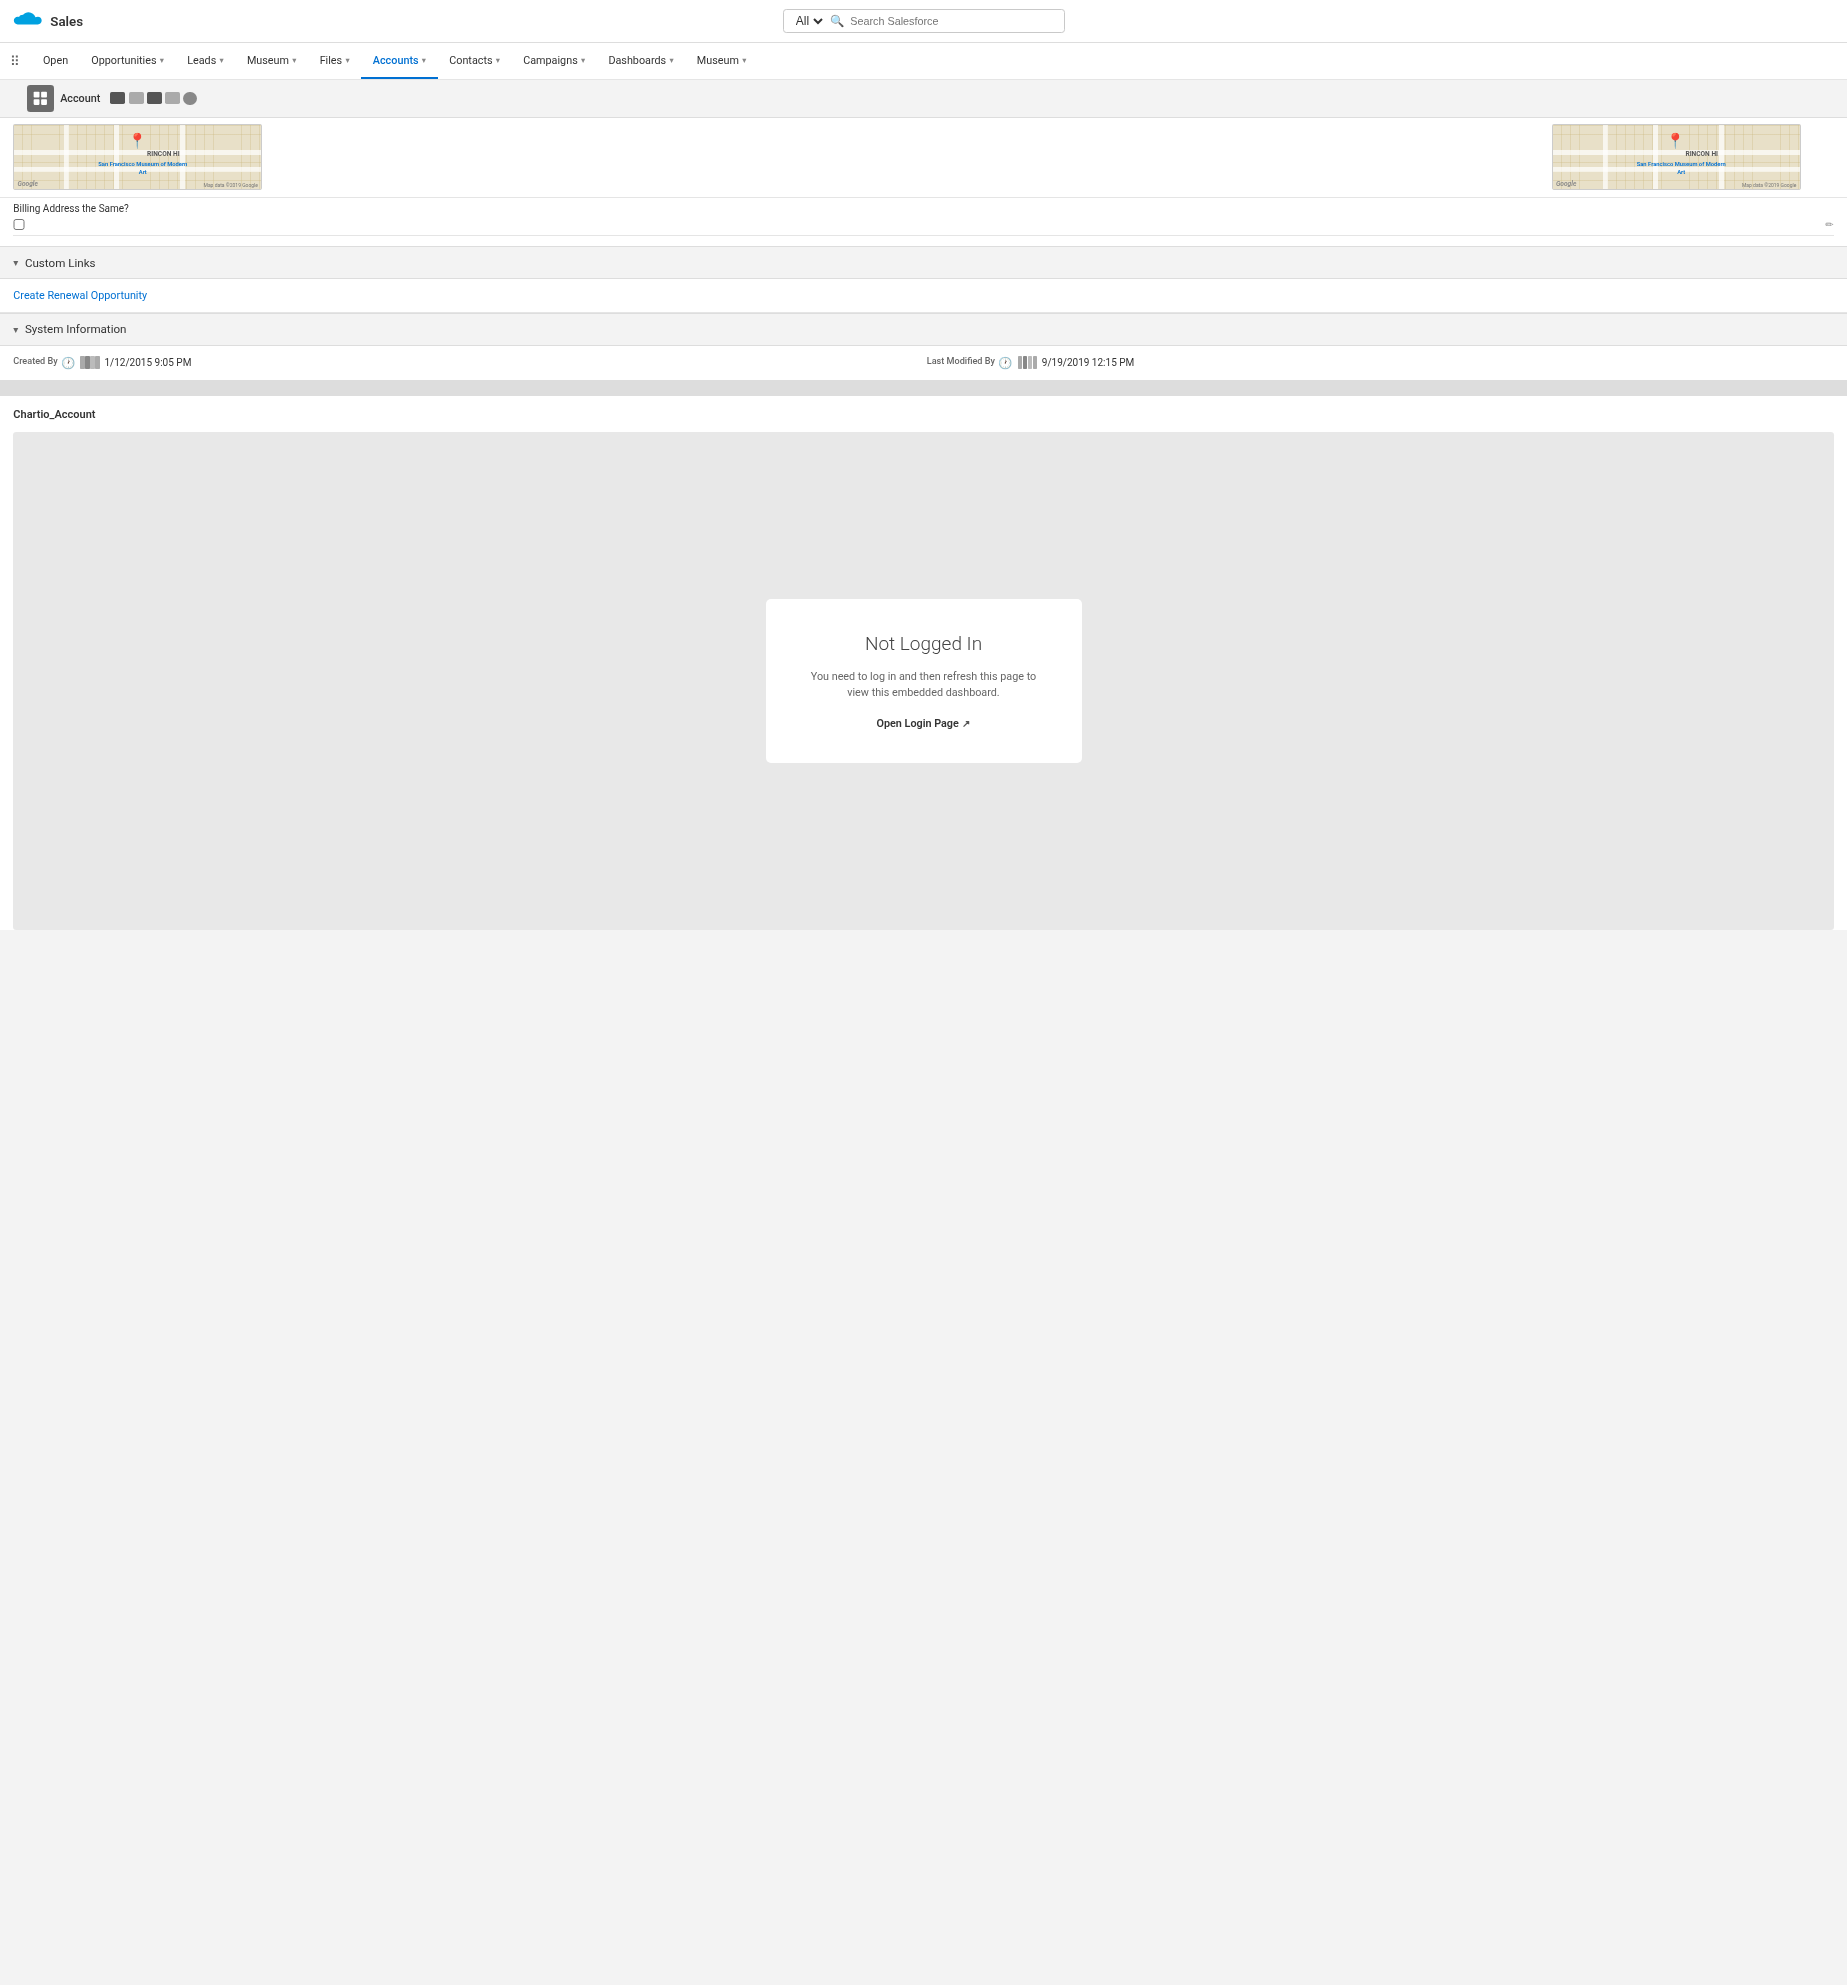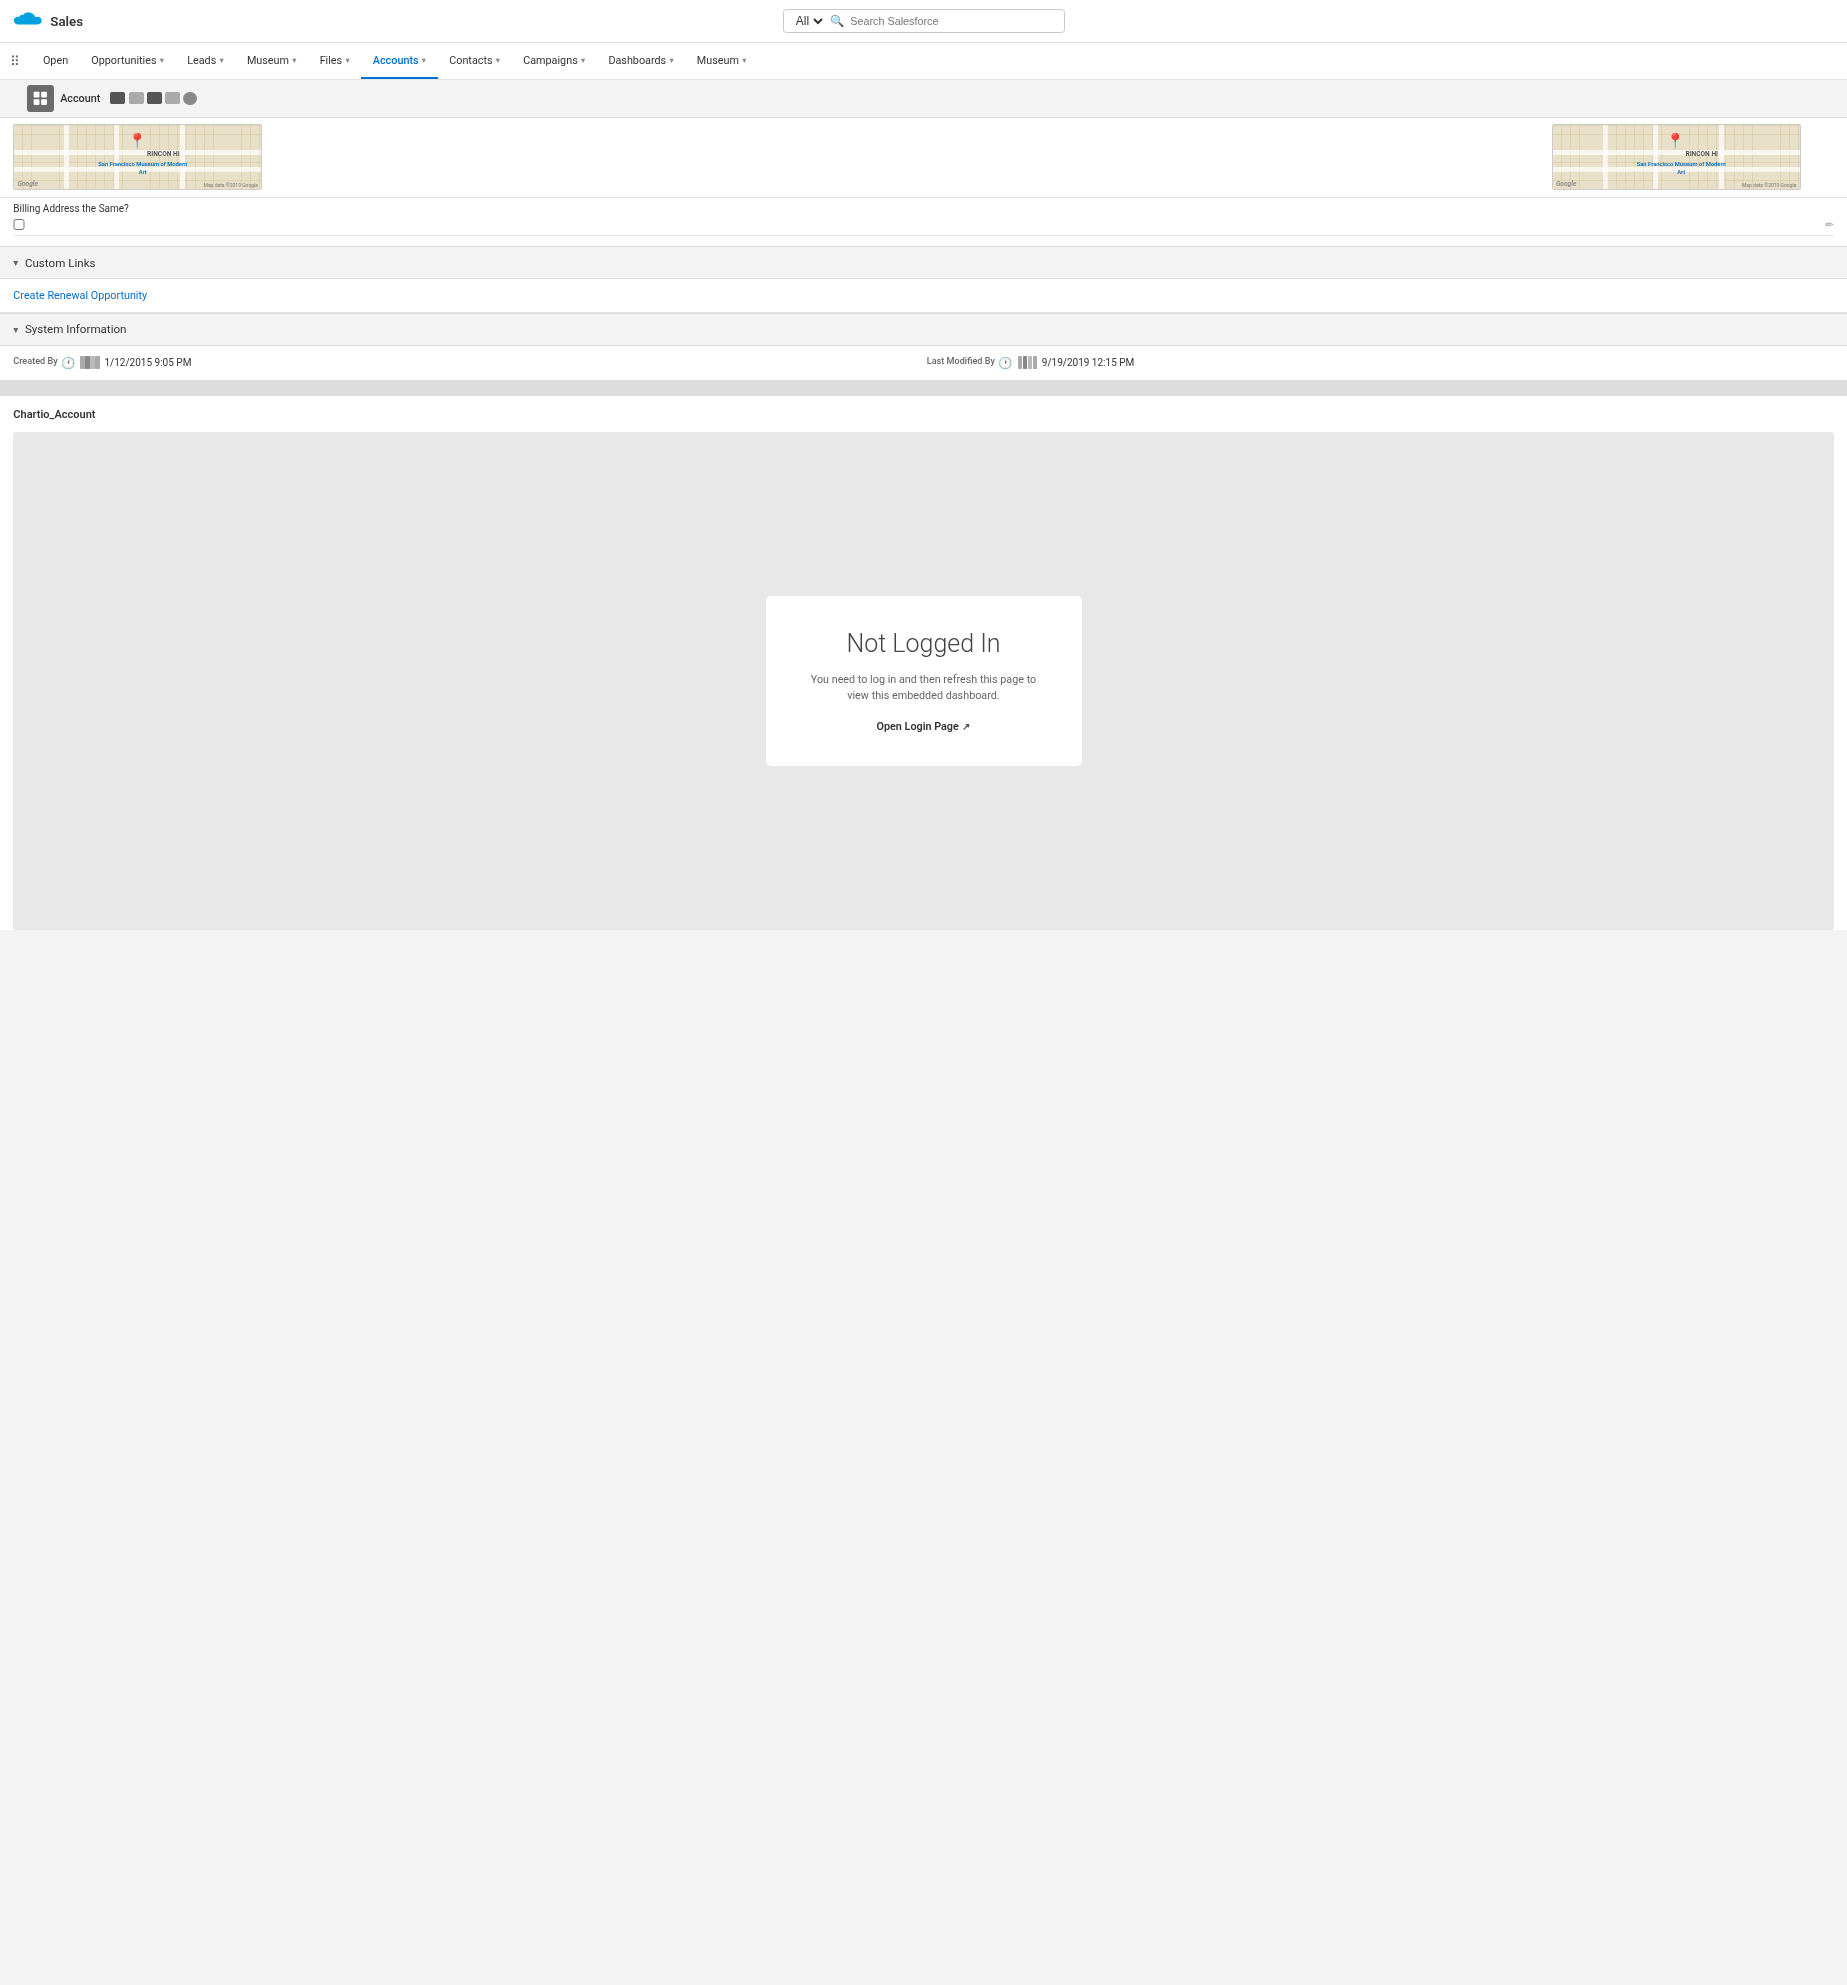--- a/index.html
+++ b/index.html
@@ -367,21 +367,21 @@
     }
     .chartio-card {
       background: #fff;
       border-radius: 5px;
       padding: 33px 42px;
       text-align: center;
       max-width: 316px;
       width: 100%;
     }
     .chartio-card-title {
-      font-size: 25px;
+      font-size: 19px;
       font-weight: 300;
       color: #444;
       margin-bottom: 13.3px;
     }
     .chartio-card-desc {
       font-size: 10.8px;
       color: #666;
       line-height: 1.5;
       margin-bottom: 16.6px;
     }

